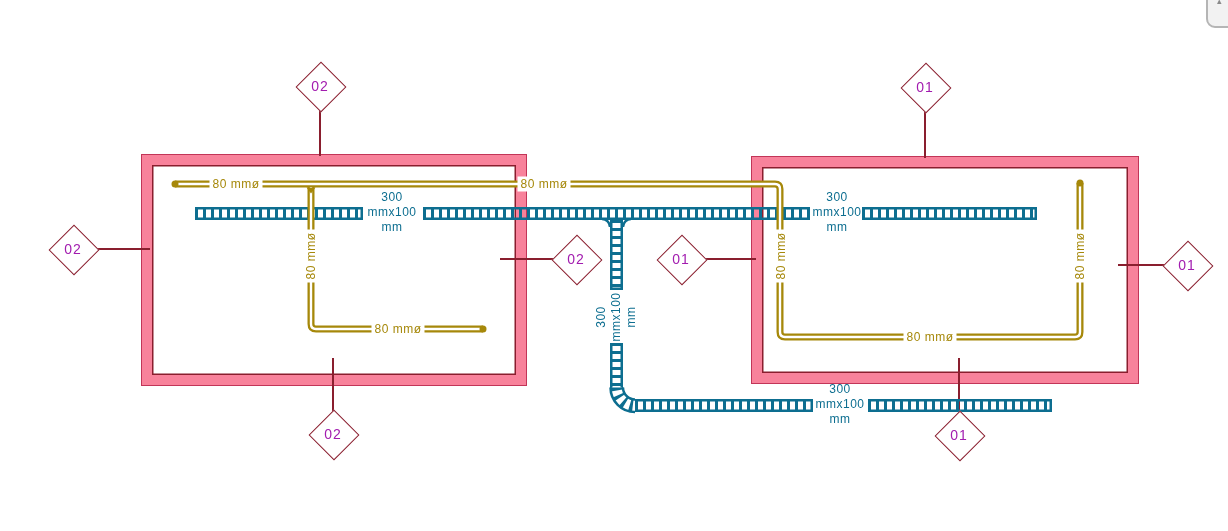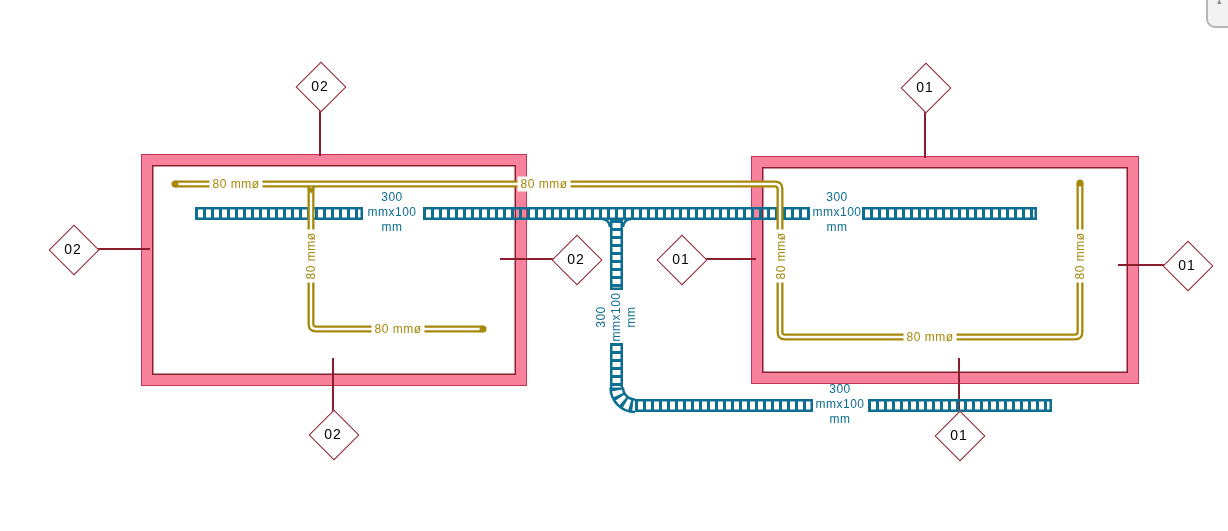--- a/index.html
+++ b/index.html
@@ -34,21 +34,21 @@
     position:absolute;transform:translate(-50%,-50%);z-index:5;
     color:#0D6E90;font-size:12px;line-height:15px;text-align:center;
     white-space:pre-line;letter-spacing:0.5px;
   }
   .tlabel.vert{transform:translate(-50%,-50%) rotate(-90deg);}
   
   .tag{position:absolute;width:34px;height:34px;z-index:6;}
   .tag-box{position:absolute;left:0;top:0;width:34px;height:34px;background:#fff;
     border:1px solid #8A1E2E;transform:rotate(45deg);}
   .tag-label{position:absolute;left:0;top:0;width:34px;height:34px;display:flex;
-    align-items:center;justify-content:center;color:#000000;font-size:14px;letter-spacing:1px;}
+    align-items:center;justify-content:center;color:#a21caf;font-size:14px;letter-spacing:1px;}
   
   .corner-widget{
     position:absolute;left:1206px;top:-12px;width:40px;height:36px;z-index:7;
     background:#f2f2f2;border:2px solid #b5b5b5;border-radius:9px;
   }
   .corner-widget .arrow{position:absolute;left:9px;top:7px;font-size:9px;color:#8a8a8a;line-height:9px;}
 </style>
 </head>
 <body>
 

